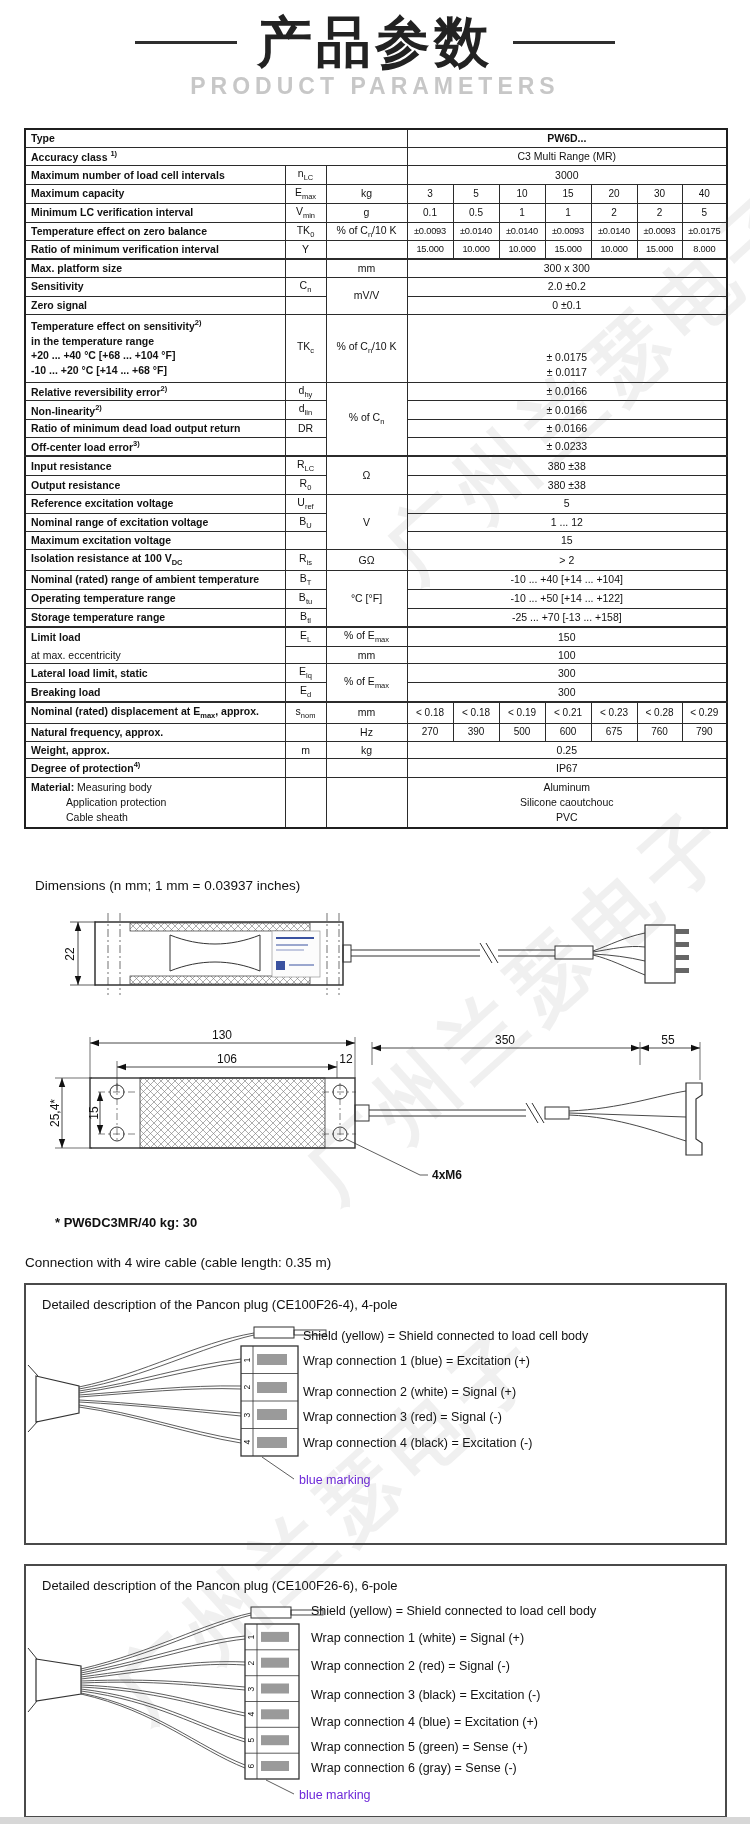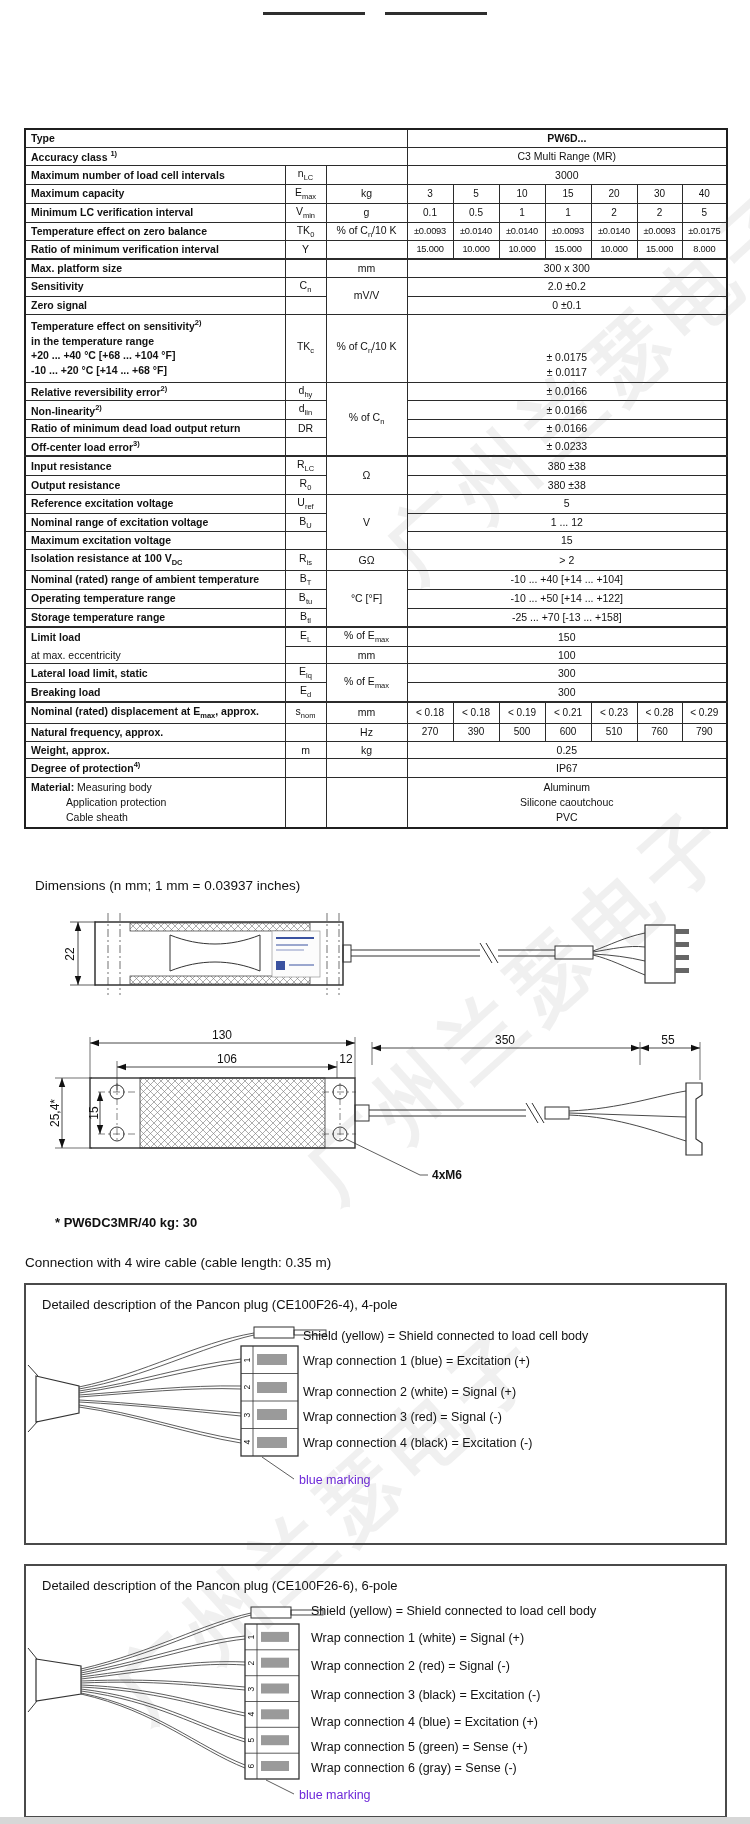--- a/index.html
+++ b/index.html
@@ -49,22 +49,24 @@
   svg .ln{stroke:#333;fill:none;}
 </style>
 </head>
 <body>
 
 <div class="page">
 
   <div class="header">
     <div class="title-row">
       <span class="hline"></span>
+      <h1 class="title-cn">产品参数</h1>
       <span class="hline"></span>
     </div>
+    <div class="subtitle">PRODUCT PARAMETERS</div>
   </div>
 
   <table class="spec" id="spec-table">
     <colgroup>
       <col style="width:260px">
         <col style="width:41px">
         <col style="width:81px">
       <col style="width:46px">
         <col style="width:46px">
         <col style="width:46px">
@@ -265,21 +267,21 @@
           <td class="c-val c-col">&lt; 0.29</td>
         </tr>
         <tr class="" style="height: 17px;">
           <td class="c-label">Natural frequency, approx.</td>
           <td class="c-sym"></td>
           <td class="c-unit">Hz</td>
           <td class="c-val c-col">270</td>
           <td class="c-val c-col">390</td>
           <td class="c-val c-col">500</td>
           <td class="c-val c-col">600</td>
-          <td class="c-val c-col">510</td>
+          <td class="c-val c-col">675</td>
           <td class="c-val c-col">760</td>
           <td class="c-val c-col">790</td>
         </tr>
         <tr class="" style="height: 17px;">
           <td class="c-label">Weight, approx.</td>
           <td class="c-sym">m</td>
           <td class="c-unit">kg</td>
           <td colspan="7" class="c-val">0.25</td>
         </tr>
         <tr class="" style="height: 17px;">

